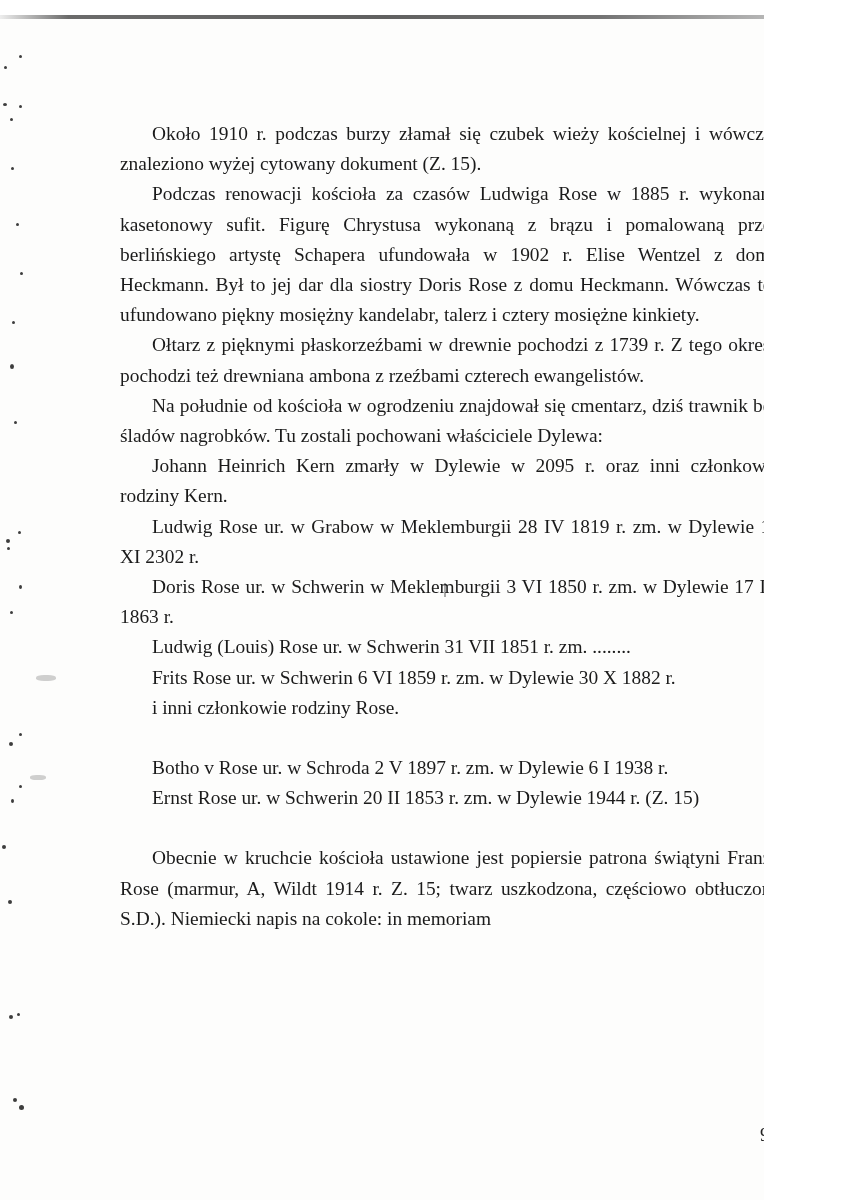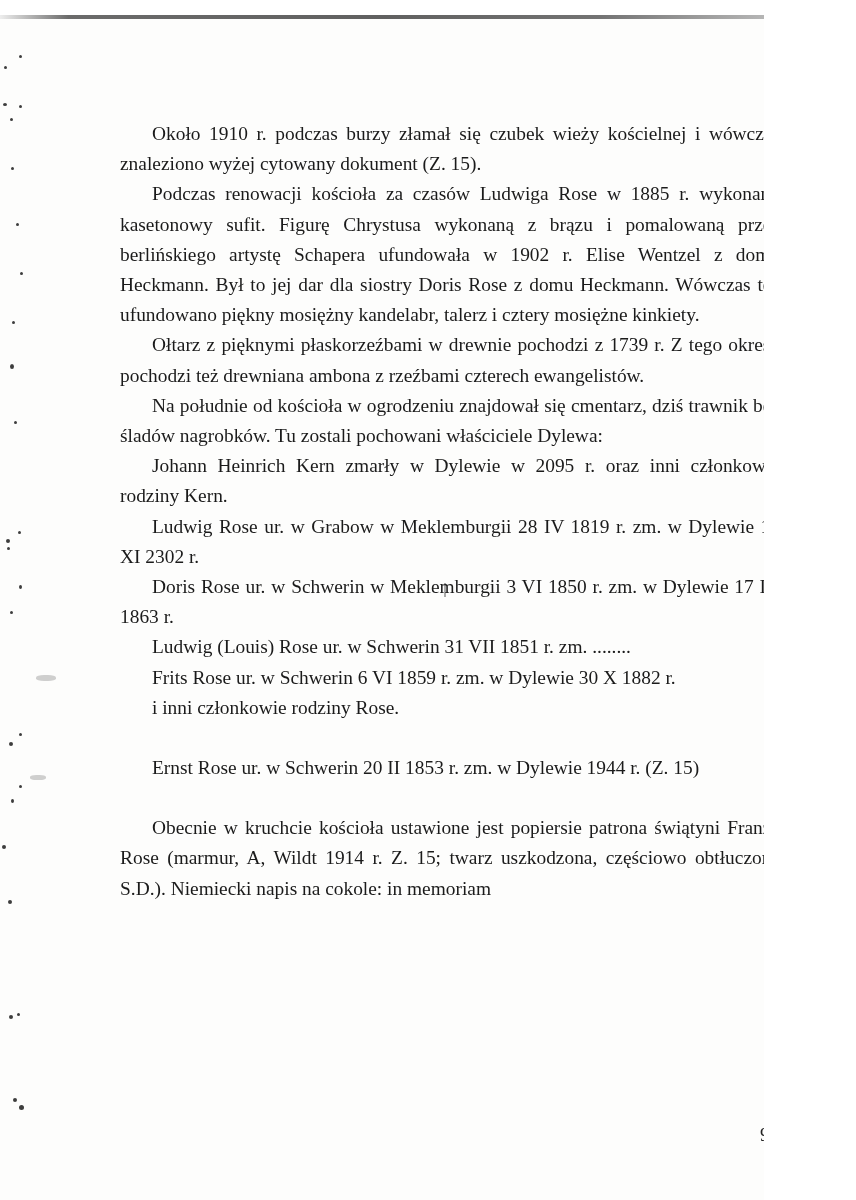--- a/index.html
+++ b/index.html
@@ -128,20 +128,21 @@
     <p class="para">Na południe od kościoła w ogrodzeniu znajdował się cmentarz, dziś trawnik bez śladów nagrobków. Tu zostali pochowani właściciele Dylewa:</p>
     <p class="para">Johann Heinrich Kern zmarły w Dylewie w 2095 r. oraz inni członkowie rodziny Kern.</p>
     <p class="para">Ludwig Rose ur. w Grabow w Meklemburgii 28 IV 1819 r. zm. w Dylewie 15 XI 2302 r.</p>
     <p class="para">Doris Rose ur. w Schwerin w Meklemburgii 3 VI 1850 r. zm. w Dylewie 17 IX 1863 r.</p>
     <p class="line">Ludwig (Louis) Rose ur. w Schwerin 31 VII 1851 r. zm. ........</p>
     <p class="line">Frits Rose ur. w Schwerin 6 VI 1859 r. zm. w Dylewie 30 X 1882 r.</p>
     <p class="line">i inni członkowie rodziny Rose.</p>
 
     <div class="gap-block"></div>
 
+    <p class="line">Botho v Rose ur. w Schroda 2 V 1897 r. zm. w Dylewie 6 I 1938 r.</p>
     <p class="line">Ernst Rose ur. w Schwerin 20 II 1853 r. zm. w Dylewie 1944 r. (Z. 15)</p>
 
     <div class="gap-block"></div>
 
     <p class="para">Obecnie w kruchcie kościoła ustawione jest popiersie patrona świątyni Franza Rose (marmur, A, Wildt 1914 r. Z. 15; twarz uszkodzona, częściowo obtłuczona S.D.). Niemiecki napis na cokole: in memoriam</p>
 
   </div>
 
   <div class="page-number">9</div>
 

